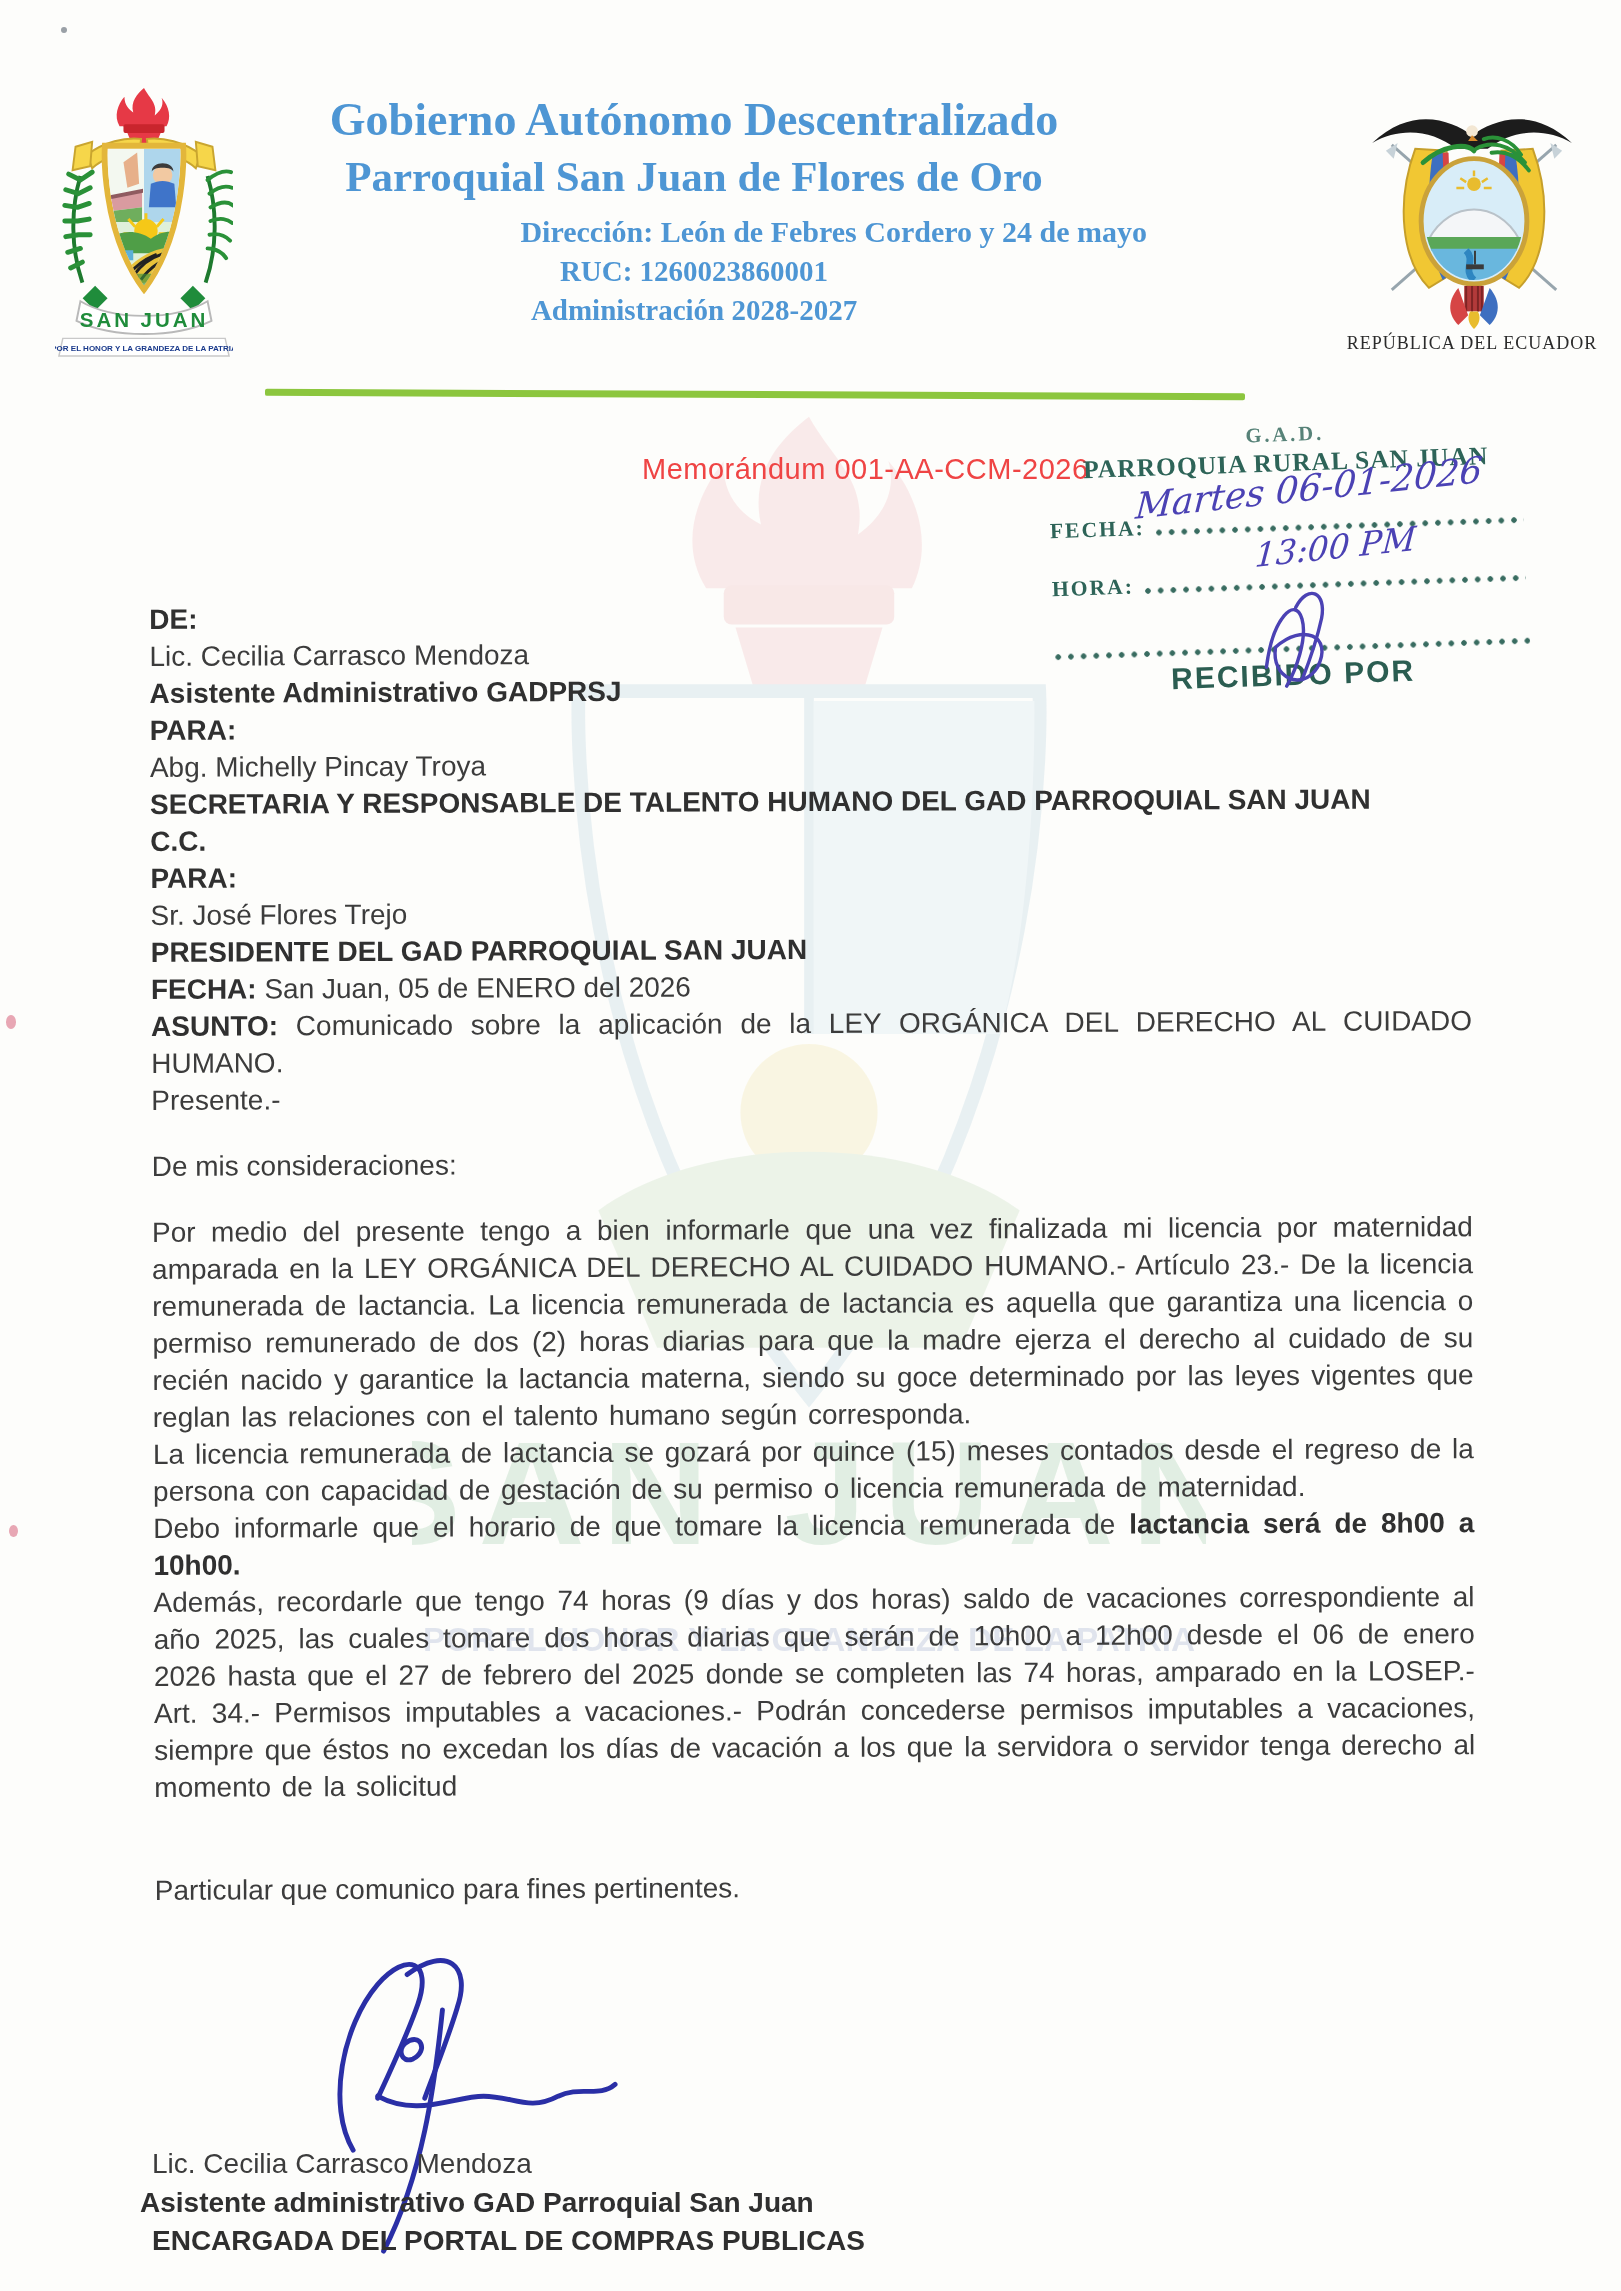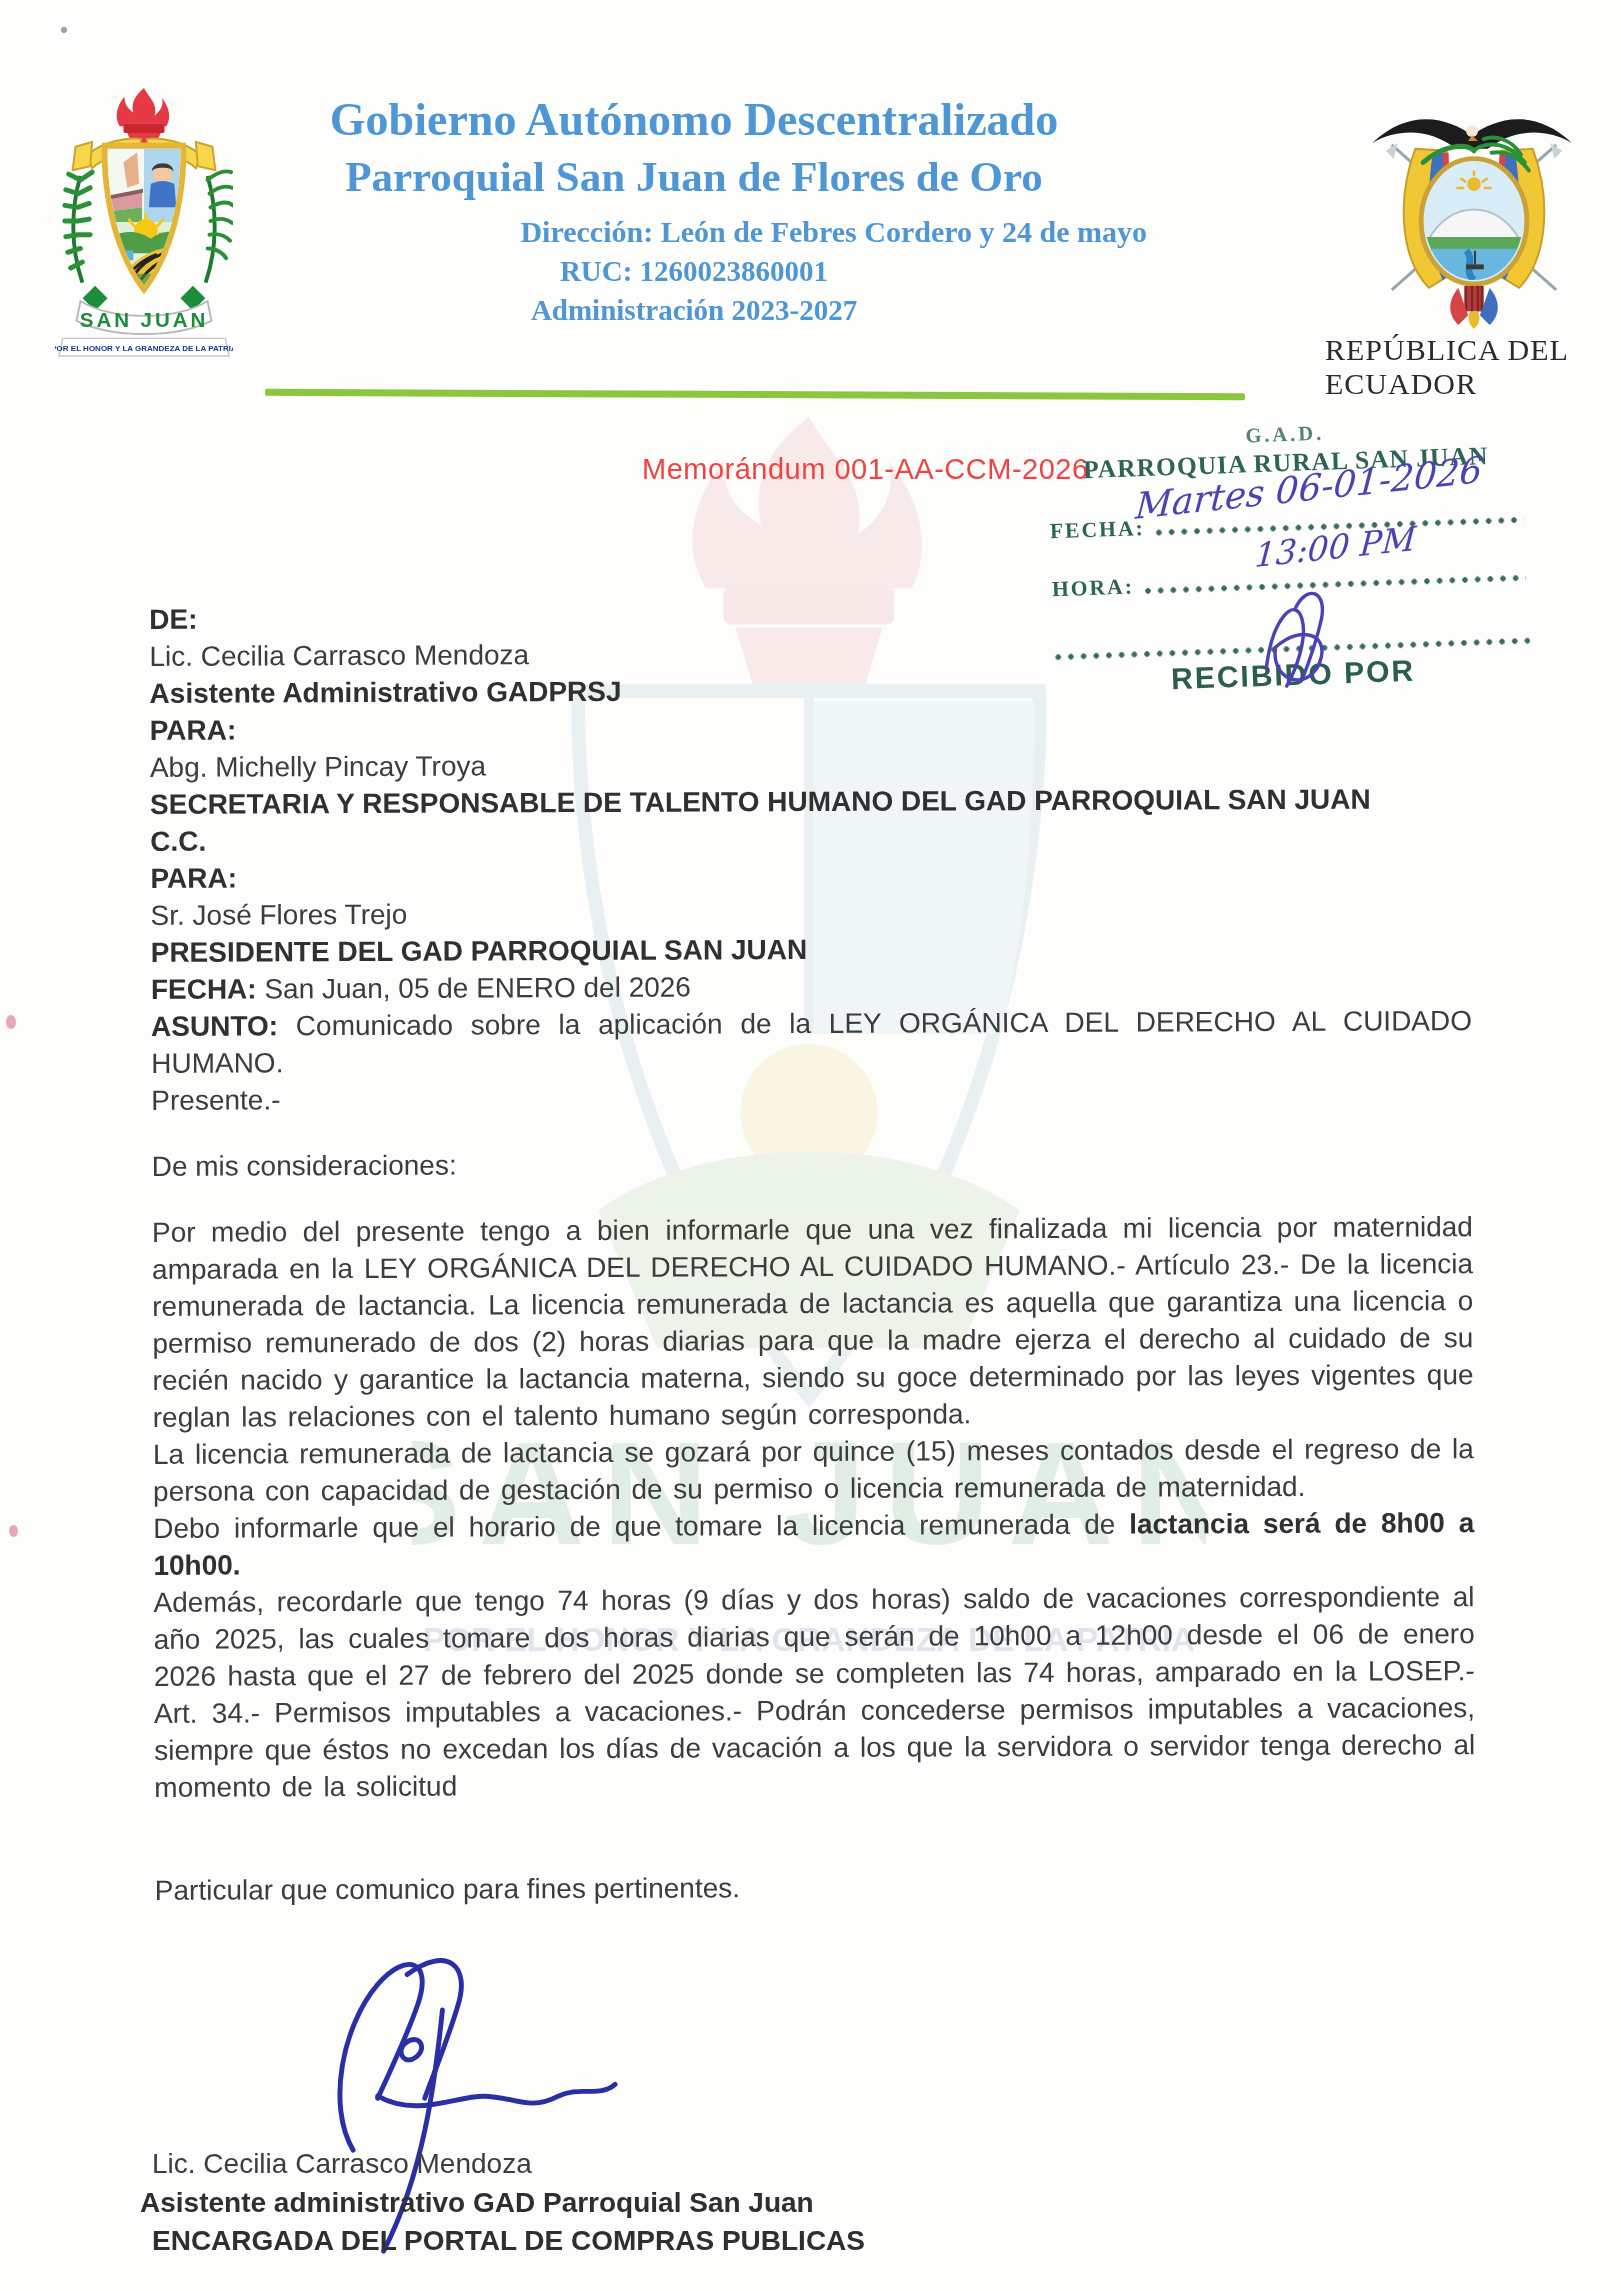--- a/index.html
+++ b/index.html
@@ -2,22 +2,22 @@
 <html><head>
 <meta charset="utf-8">
 <style>
   html,body{margin:0;padding:0;}
   body{width:1621px;height:2292px;background:#e9e9e6;font-family:"Liberation Sans",sans-serif;}
   .page{position:relative;width:1621px;height:2292px;background:#fdfdfb;overflow:hidden;}
 
   
   .crest-left{position:absolute;left:55px;top:82px;width:178px;height:280px;}
   .crest-right{position:absolute;left:1364px;top:94px;width:220px;height:235px;}
-  .republica{position:absolute;left:1325px;top:333px;width:294px;text-align:left;
-             font-family:"Liberation Serif",serif;font-size:30px;color:#2b2b2b;letter-spacing:1px;}
+  .republica{position:absolute;left:1325px;top:333px;width:294px;text-align:center;
+             font-family:"Liberation Serif",serif;font-size:18px;color:#2b2b2b;letter-spacing:1px;}
   .header-text{position:absolute;left:241px;top:90px;width:906px;text-align:center;
                font-family:"Liberation Serif",serif;font-weight:bold;color:#4e96d4;}
   .ht-1{font-size:46px;line-height:59px;}
   .ht-2{font-size:43px;line-height:55px;}
   .ht-3{font-size:30px;line-height:40px;margin-top:7.8px;text-align:right;}
   .ht-4,.ht-5,.ht-6{font-size:29px;line-height:39px;}
   .green-line{position:absolute;left:265px;top:391px;width:980px;height:6.9px;background:#8cc63e;
               transform:rotate(0.25deg);border-radius:2px;}
 
   
@@ -138,21 +138,21 @@
 
     <path d="M8 262 L174 262 L178 280 L4 280 Z" fill="#fff" stroke="#c9c9c9" stroke-width="1.5"></path>
     <text x="91" y="275" text-anchor="middle" font-family="Liberation Sans, sans-serif" font-weight="bold" font-size="8.2" fill="#1a3a8c">POR EL HONOR Y LA GRANDEZA DE LA PATRIA</text>
   </svg>
 
   <div class="header-text">
     <div class="ht-1">Gobierno Autónomo Descentralizado</div>
     <div class="ht-2">Parroquial San Juan de Flores de Oro</div>
     <div class="ht-3">Dirección: León de Febres Cordero y 24 de mayo</div>
     <div class="ht-4">RUC: 1260023860001</div>
-    <div class="ht-6">Administración 2023-2027</div>
+    <div class="ht-6">Administración 2028-2027</div>
   </div>
   <div class="green-line"></div>
 
   <svg class="crest-right" viewBox="0 0 224 240">
 
     <line x1="28" y1="200" x2="196" y2="52" stroke="#97a5ad" stroke-width="3"></line>
     <line x1="196" y1="200" x2="28" y2="52" stroke="#97a5ad" stroke-width="3"></line>
     <path d="M22 58 L34 50 L30 66 Z" fill="#c7d2d8"></path>
     <path d="M202 58 L190 50 L194 66 Z" fill="#c7d2d8"></path>
 

